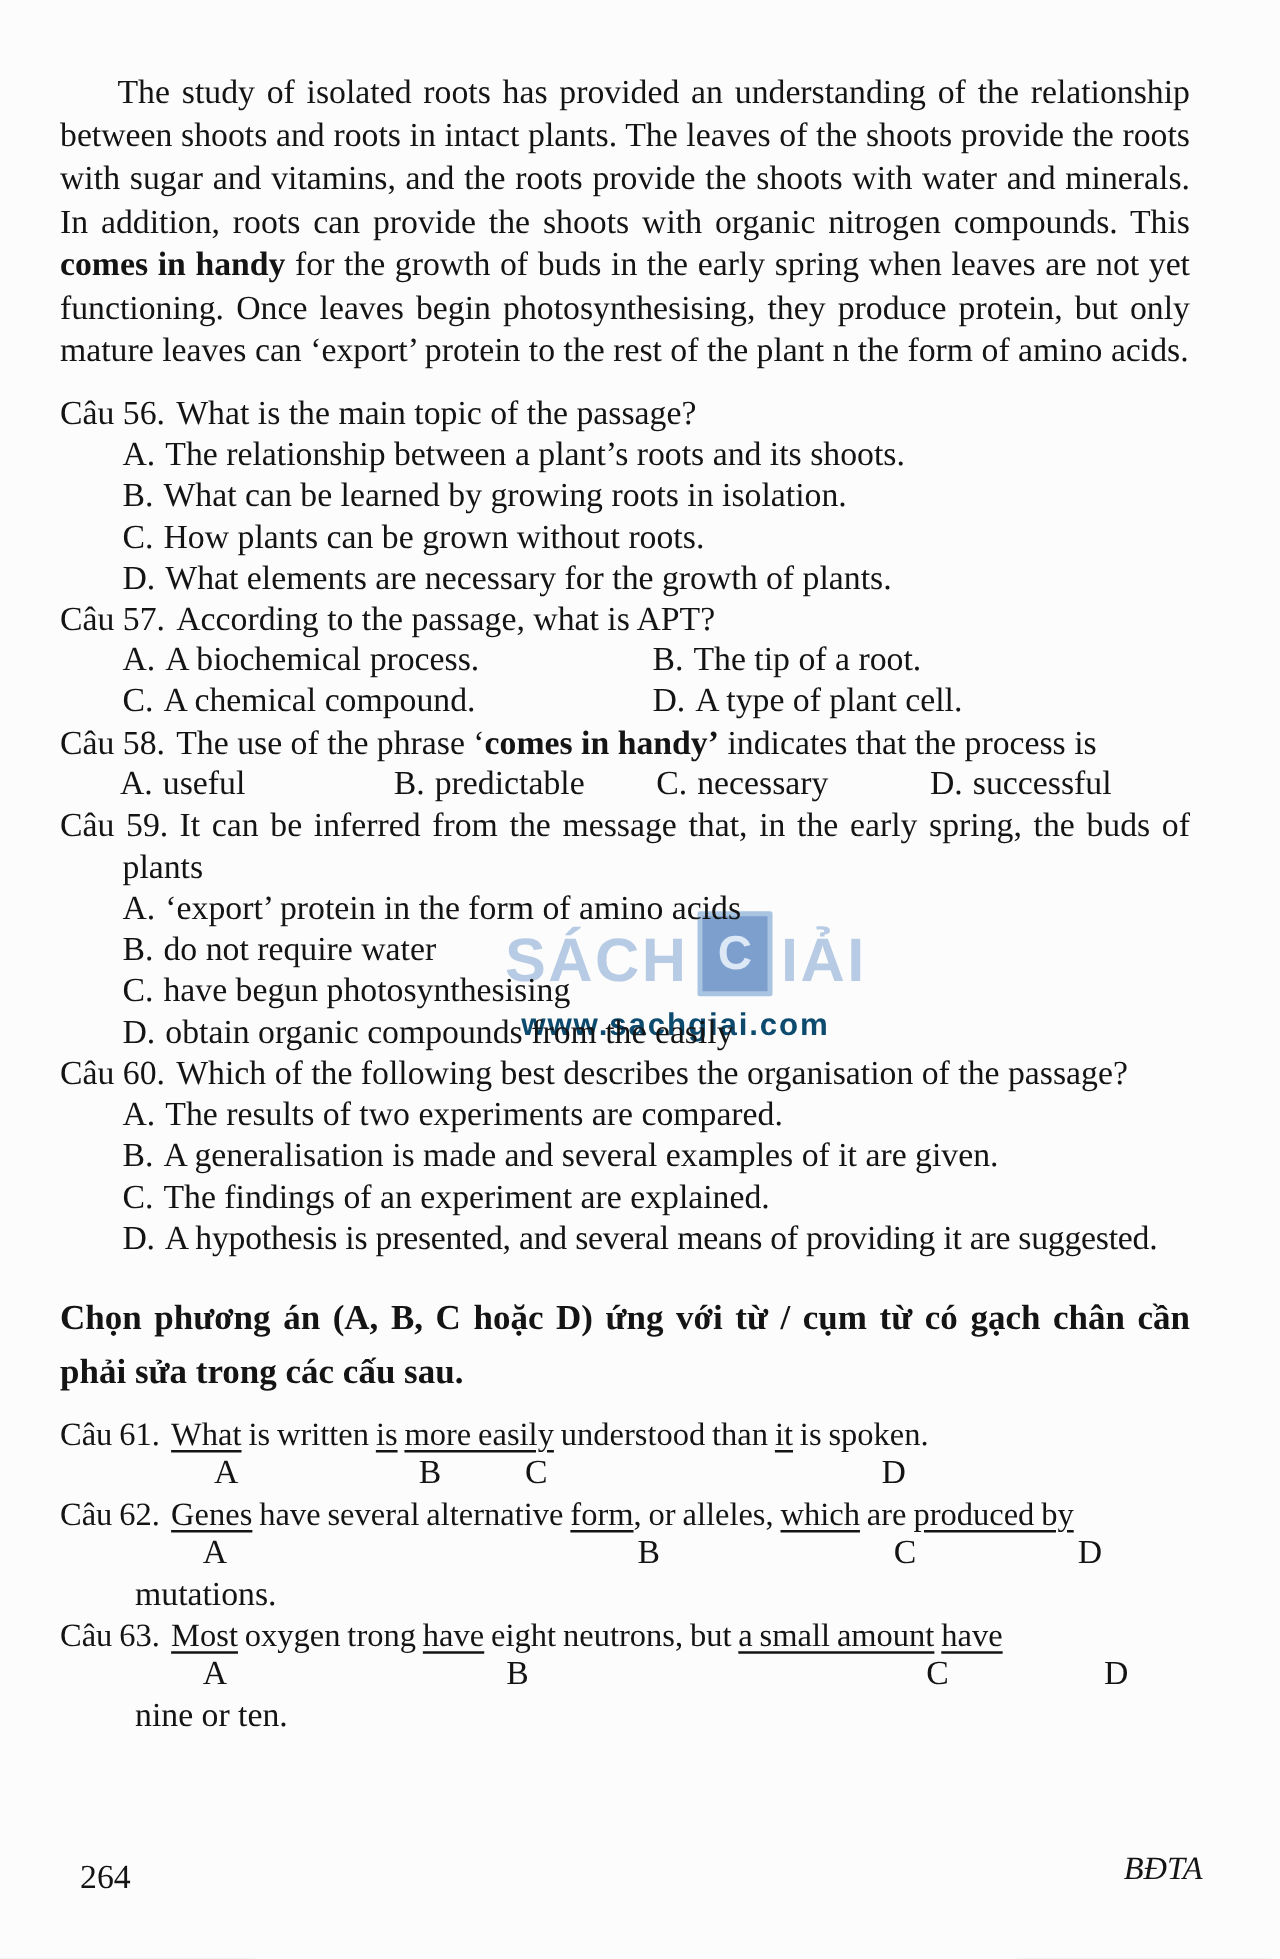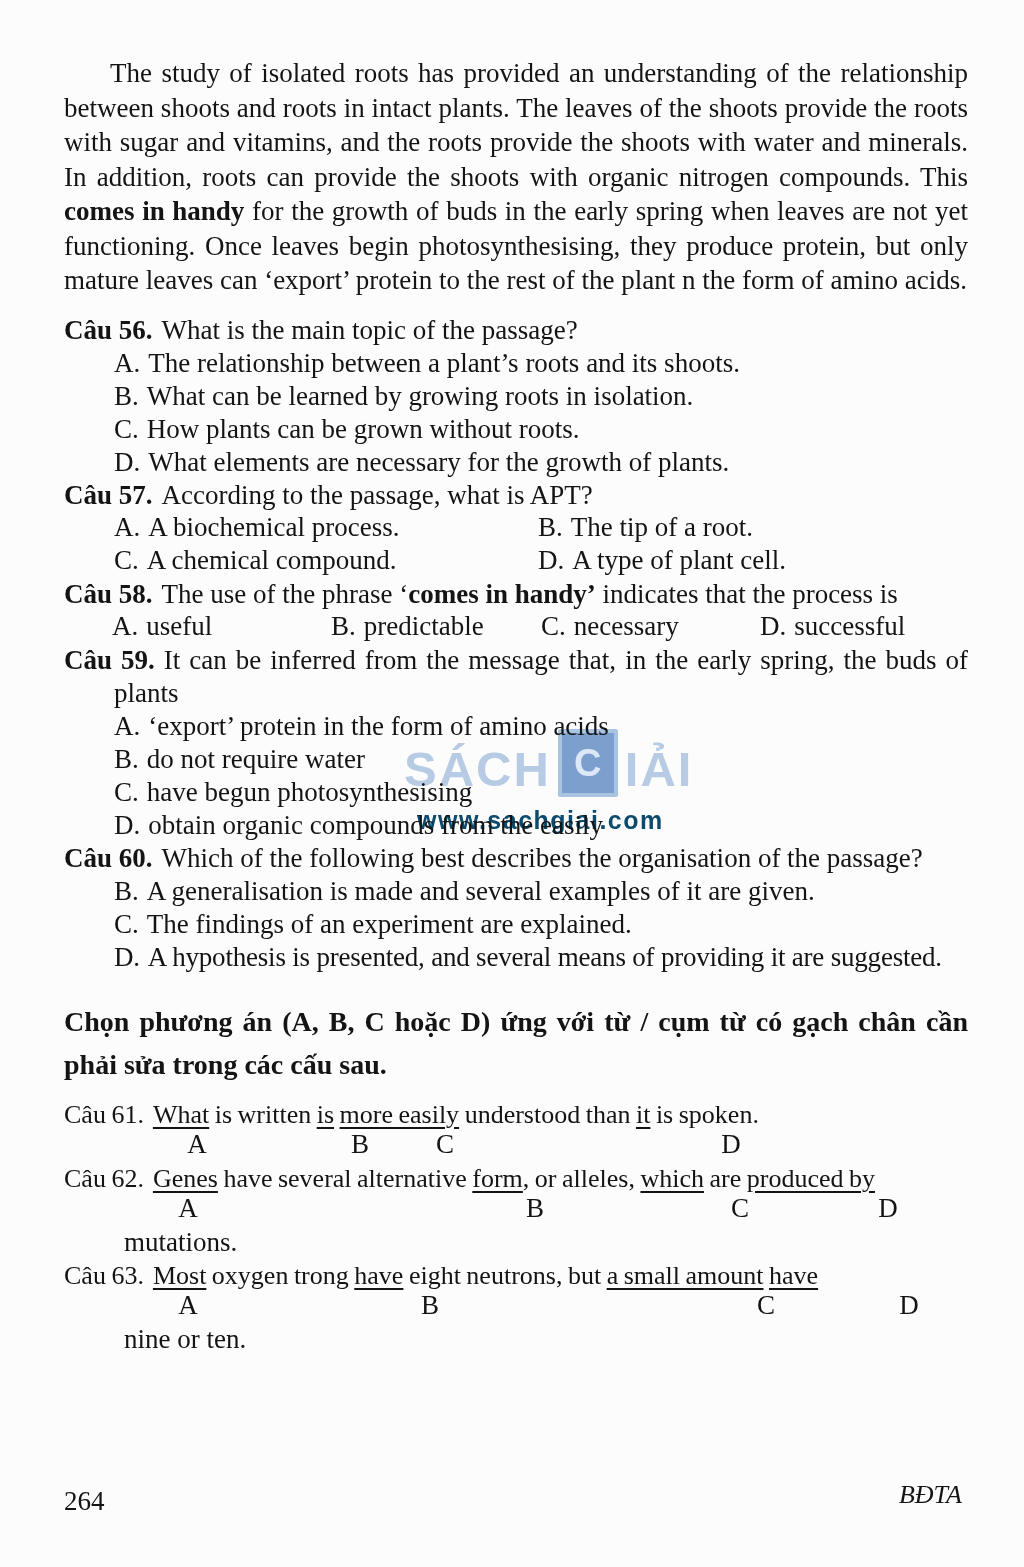--- a/index.html
+++ b/index.html
@@ -1,27 +1,27 @@
 <!DOCTYPE html>
 <html><head>
 <meta charset="utf-8">
 <style>
   html,body { margin:0; padding:0; background:#e8e8e8; }
   .page {
     position:relative; width:1024px; height:1567px; margin:0 auto;
     background:#fcfcfc; color:#141414; overflow:hidden;
     font-family:"Liberation Serif", serif;
   }
-  .content { position:absolute; left:64px; top:56px; width:904px; z-index:1; }
+  .content { position:absolute; left:48px; top:56px; width:904px; z-index:1; }
 
   .passage { margin:0; font-size:27px; line-height:34.5px; text-align:justify; text-indent:46px; }
   .b { font-weight:bold; }
 
   .q { font-size:27px; line-height:33px; text-align:justify; padding-left:50px; text-indent:-50px; margin:0; }
-  .q-label { margin-right:9px;font-weight:bold; }
+  .q-label { margin-right:9px; }
   .opt { font-size:27px; line-height:33px; padding-left:50px; }
   .opt-label { margin-right:8px; }
   .optrow { position:relative; height:33px; font-size:27px; }
   .optrow span.slot { position:absolute; top:0; white-space:nowrap; }
   .c1 { left:50px; } .c2 { left:474px; }
   .f1 { left:48px; } .f2 { left:267px; } .f3 { left:477px; } .f4 { left:696px; }
   .tight { font-size:27px; letter-spacing:-0.2px; }
 
   .heading { font-weight:bold; font-size:28px; line-height:43px; margin-top:26px; text-align:justify; }
 
@@ -99,20 +99,21 @@
       <span class="q-label">Câu 59.</span><span>It can be inferred from the message that, in the early spring, the buds of plants</span>
     </div>
     <div class="opt"><span class="opt-label">A.</span><span>‘export’ protein in the form of amino acids</span></div>
     <div class="opt"><span class="opt-label">B.</span><span>do not require water</span></div>
     <div class="opt"><span class="opt-label">C.</span><span>have begun photosynthesising</span></div>
     <div class="opt"><span class="opt-label">D.</span><span>obtain organic compounds from the easily</span></div>
 
     <div class="q">
       <span class="q-label">Câu 60.</span><span>Which of the following best describes the organisation of the passage?</span>
     </div>
+    <div class="opt"><span class="opt-label">A.</span><span>The results of two experiments are compared.</span></div>
     <div class="opt"><span class="opt-label">B.</span><span>A generalisation is made and several examples of it are given.</span></div>
     <div class="opt"><span class="opt-label">C.</span><span>The findings of an experiment are explained.</span></div>
     <div class="opt tight"><span class="opt-label">D.</span><span>A hypothesis is presented, and several means of providing it are suggested.</span></div>
 
     <div class="heading">Chọn phương án (A, B, C hoặc D) ứng với từ / cụm từ có gạch chân cần phải sửa trong các cấu sau.</div>
 
     <div class="eq-section">
       <div class="eq-line">
         <span class="eq-label">Câu 61.</span><span class="u">What</span><span> is written </span><span class="u">is</span><span> </span><span class="u">more easily</span><span> understood than </span><span class="u">it</span><span> is spoken.</span>
       </div>

